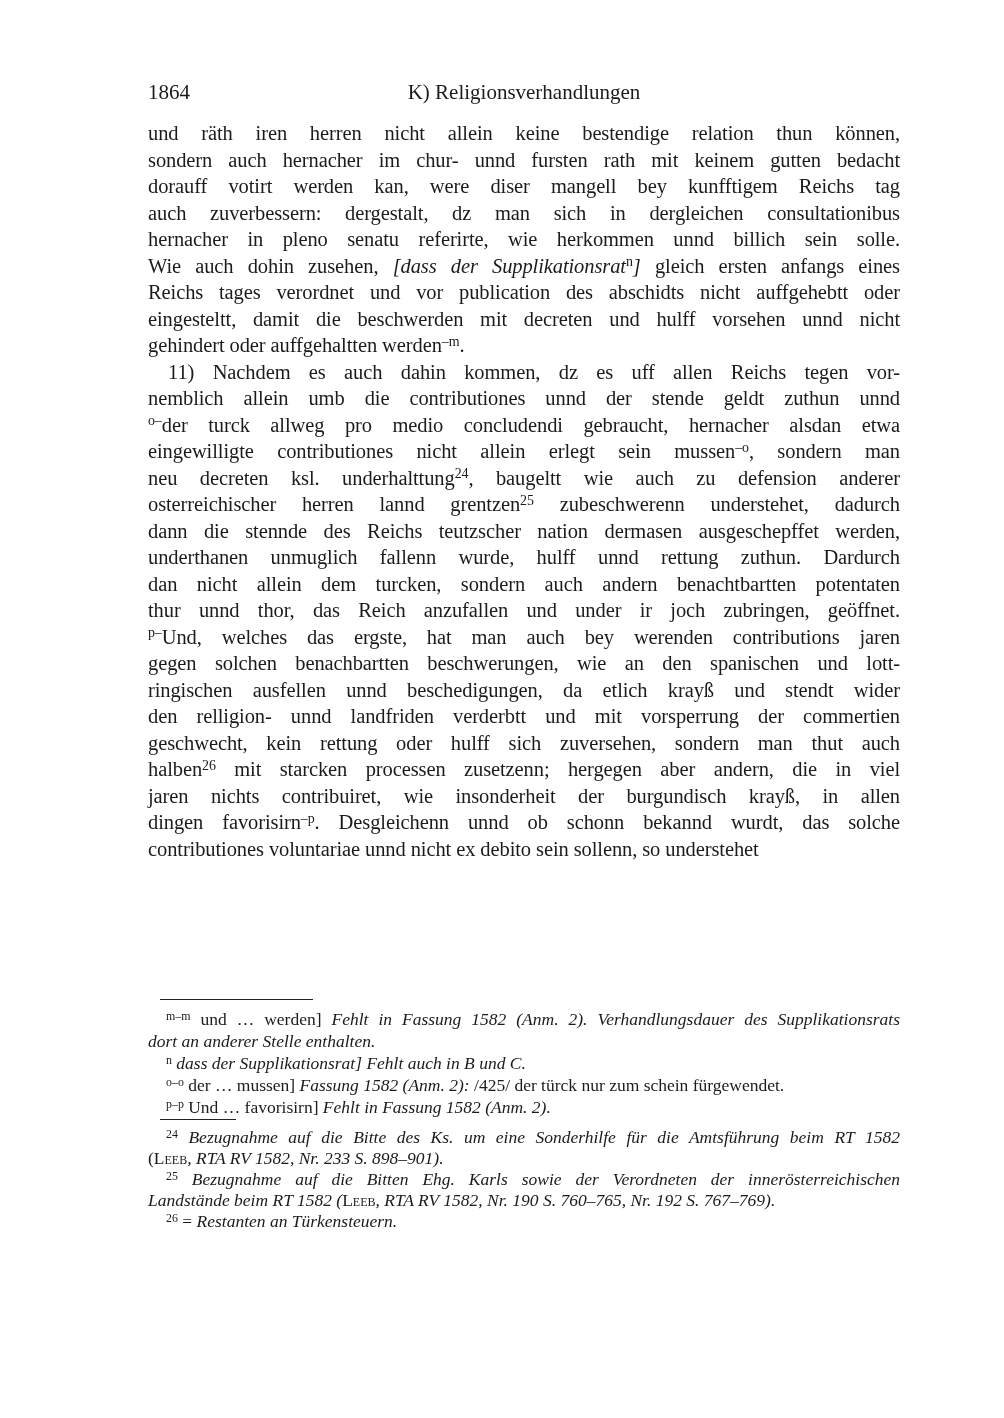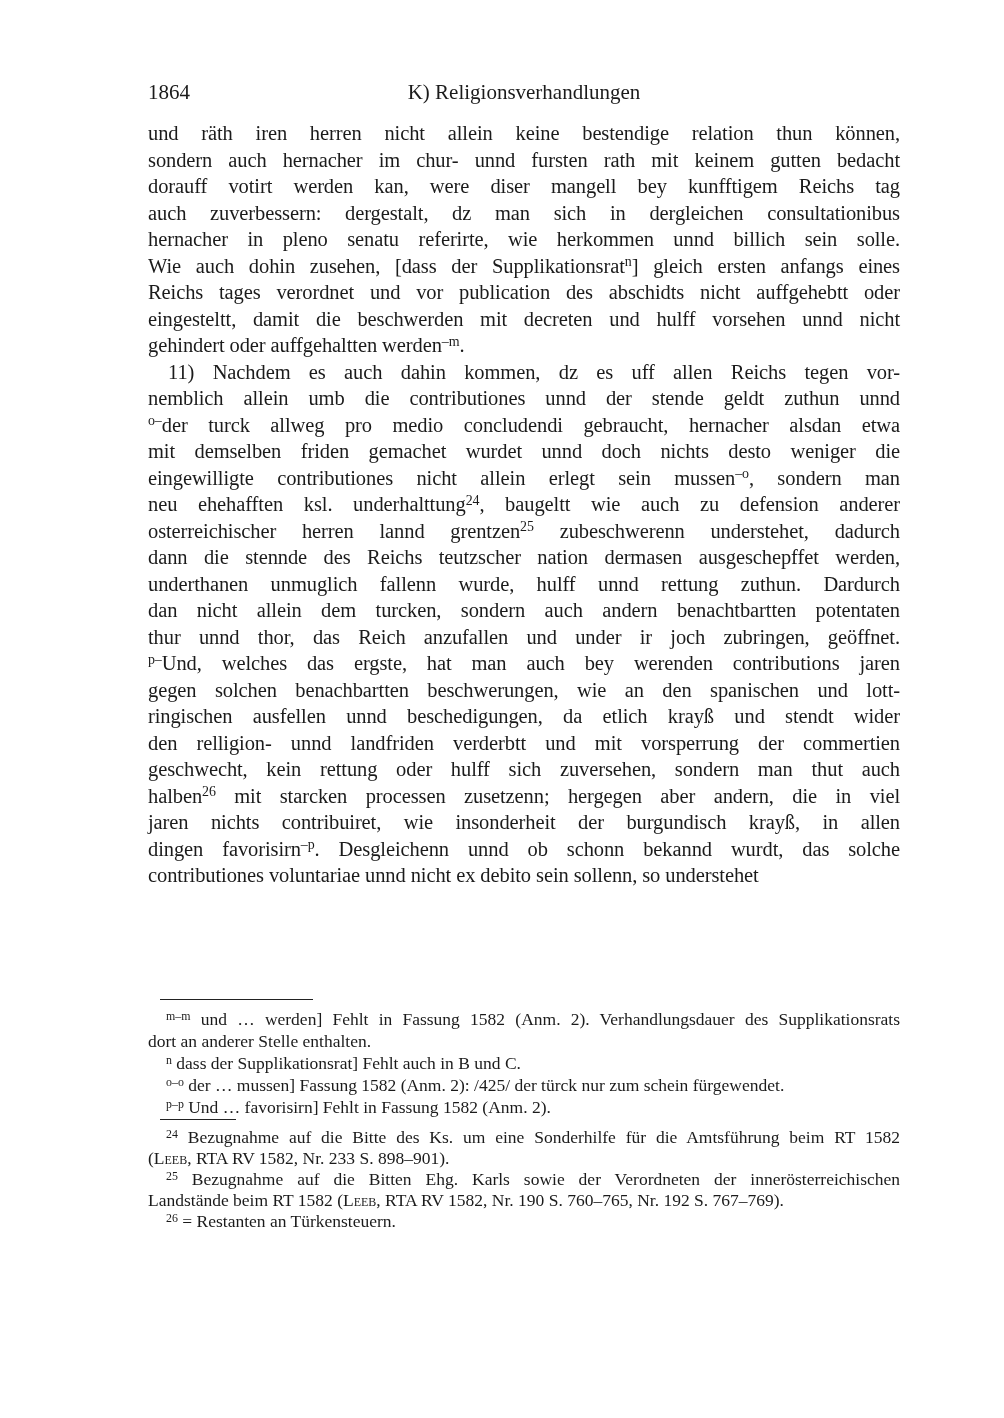--- a/index.html
+++ b/index.html
@@ -44,21 +44,21 @@
   }
   .footnotes {
     top: 1127px;
     font-size: 17.5px;
     line-height: 21px;
   }
   .line { text-align: left; }
   .line.just { text-align: justify; text-align-last: justify; text-justify: inter-word; }
   .line.ind { text-indent: 20px; }
   .apparatus .line.ind, .footnotes .line.ind { text-indent: 18px; }
-  .it { }
+  .it { font-style: italic; }
   .sc { font-variant: small-caps; }
   sup {
     font-size: 68%;
     line-height: 0;
     position: relative;
     top: -0.45em;
     vertical-align: baseline;
   }
   .rule {
     position: absolute;
@@ -88,23 +88,22 @@
         <div class="line just"><span>hernacher in pleno senatu referirte, wie herkommen unnd billich sein solle.</span></div>
         <div class="line just"><span>Wie auch dohin zusehen, </span><span class="it">[dass der Supplikationsrat</span><sup>n</sup><span class="it">]</span><span> gleich ersten anfangs eines</span></div>
         <div class="line just"><span>Reichs tages verordnet und vor publication des abschidts nicht auffgehebtt oder</span></div>
         <div class="line just"><span>eingesteltt, damit die beschwerden mit decreten und hulff vorsehen unnd nicht</span></div>
         <div class="line"><span>gehindert oder auffgehaltten werden</span><sup>–m</sup><span>.</span></div>
       </div>
     <div>
         <div class="line just ind"><span>11) Nachdem es auch dahin kommen, dz es uff allen Reichs tegen vor-</span></div>
         <div class="line just"><span>nemblich allein umb die contributiones unnd der stende geldt zuthun unnd</span></div>
         <div class="line just"><sup>o–</sup><span>der turck allweg pro medio concludendi gebraucht, hernacher alsdan etwa</span></div>
-        <div class="line just"><span>mit demselben friden gemachet wurdet unnd doch nichts desto weniger die</span></div>
         <div class="line just"><span>eingewilligte contributiones nicht allein erlegt sein mussen</span><sup>–o</sup><span>, sondern man</span></div>
-        <div class="line just"><span>neu ehehafften ksl. underhalttung</span><sup>24</sup><span>, baugeltt wie auch zu defension anderer</span></div>
+        <div class="line just"><span>neu decreten ksl. underhalttung</span><sup>24</sup><span>, baugeltt wie auch zu defension anderer</span></div>
         <div class="line just"><span>osterreichischer herren lannd grentzen</span><sup>25</sup><span> zubeschwerenn understehet, dadurch</span></div>
         <div class="line just"><span>dann die stennde des Reichs teutzscher nation dermasen ausgeschepffet werden,</span></div>
         <div class="line just"><span>underthanen unmuglich fallenn wurde, hulff unnd rettung zuthun. Dardurch</span></div>
         <div class="line just"><span>dan nicht allein dem turcken, sondern auch andern benachtbartten potentaten</span></div>
         <div class="line just"><span>thur unnd thor, das Reich anzufallen und under ir joch zubringen, geöffnet.</span></div>
         <div class="line just"><sup>p–</sup><span>Und, welches das ergste, hat man auch bey werenden contributions jaren</span></div>
         <div class="line just"><span>gegen solchen benachbartten beschwerungen, wie an den spanischen und lott-</span></div>
         <div class="line just"><span>ringischen ausfellen unnd beschedigungen, da etlich krayß und stendt wider</span></div>
         <div class="line just"><span>den relligion- unnd landfriden verderbtt und mit vorsperrung der commertien</span></div>
         <div class="line just"><span>geschwecht, kein rettung oder hulff sich zuversehen, sondern man thut auch</span></div>

